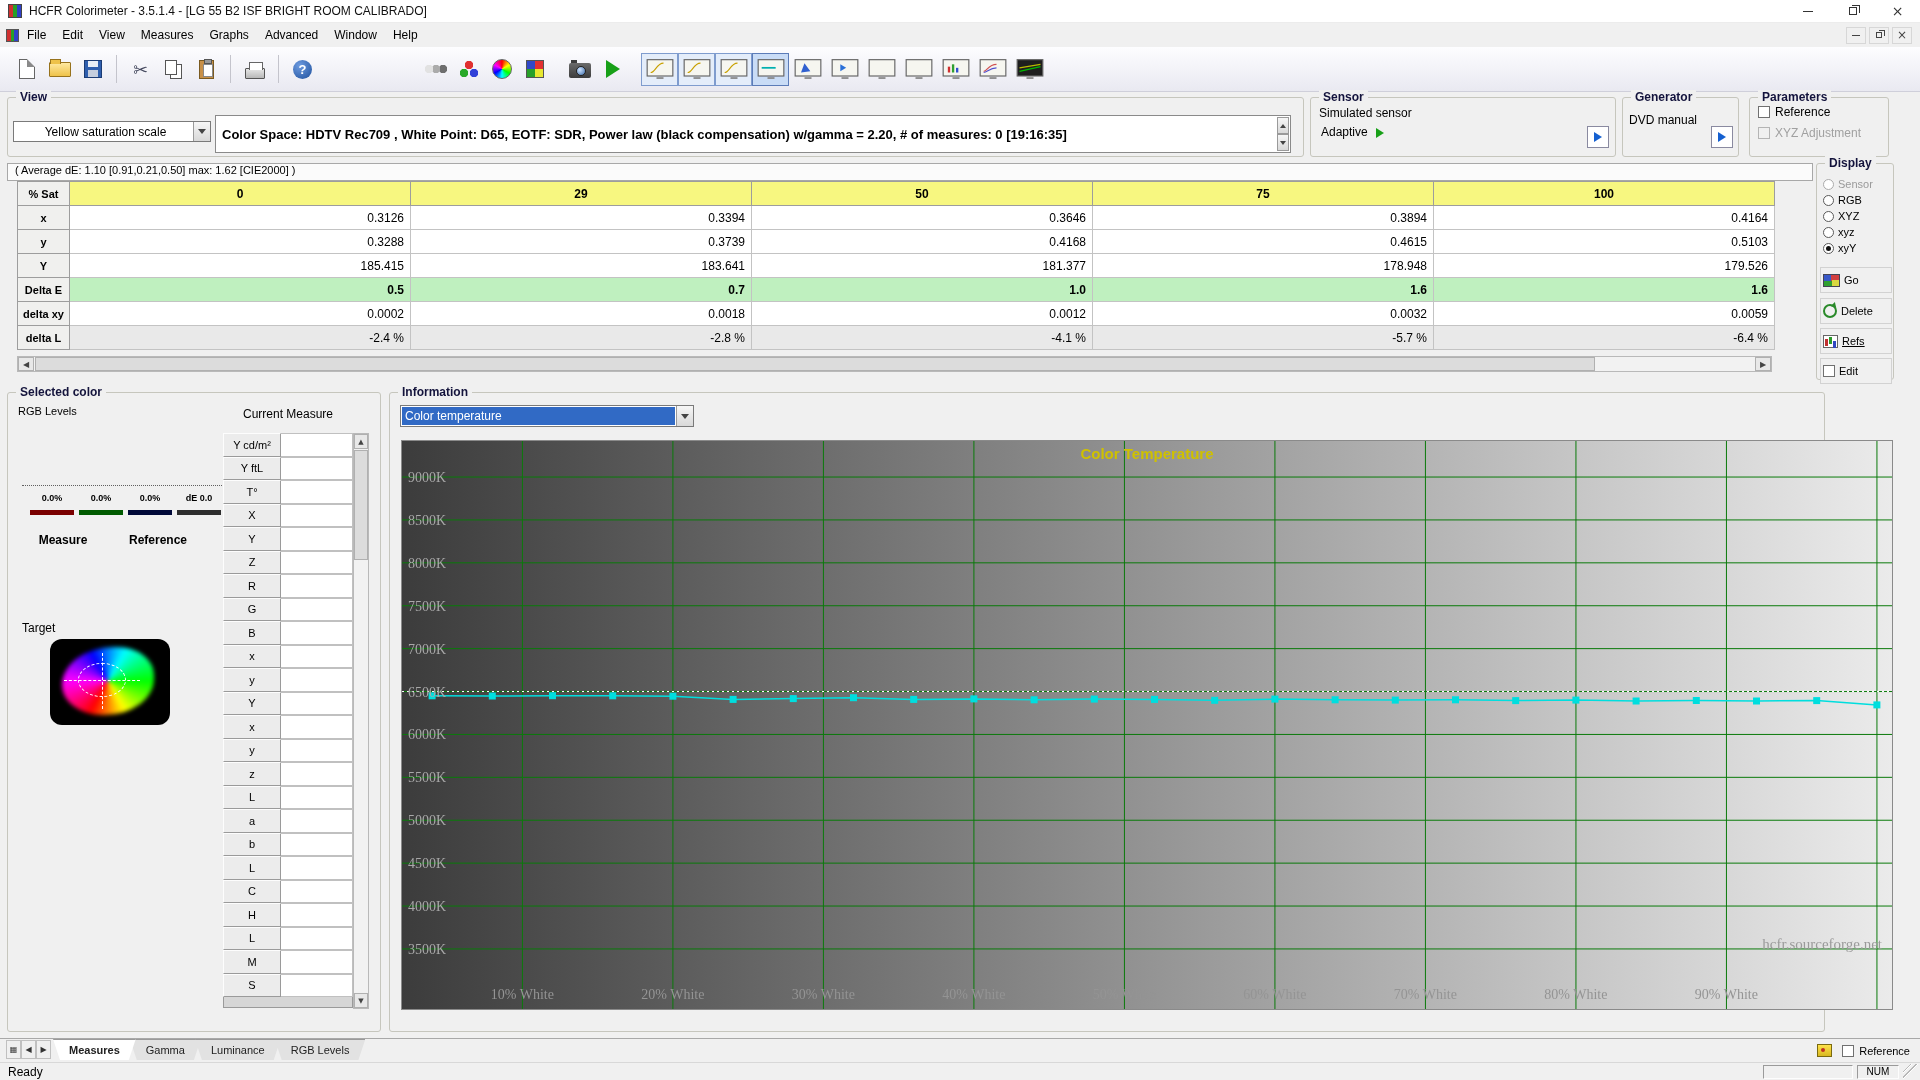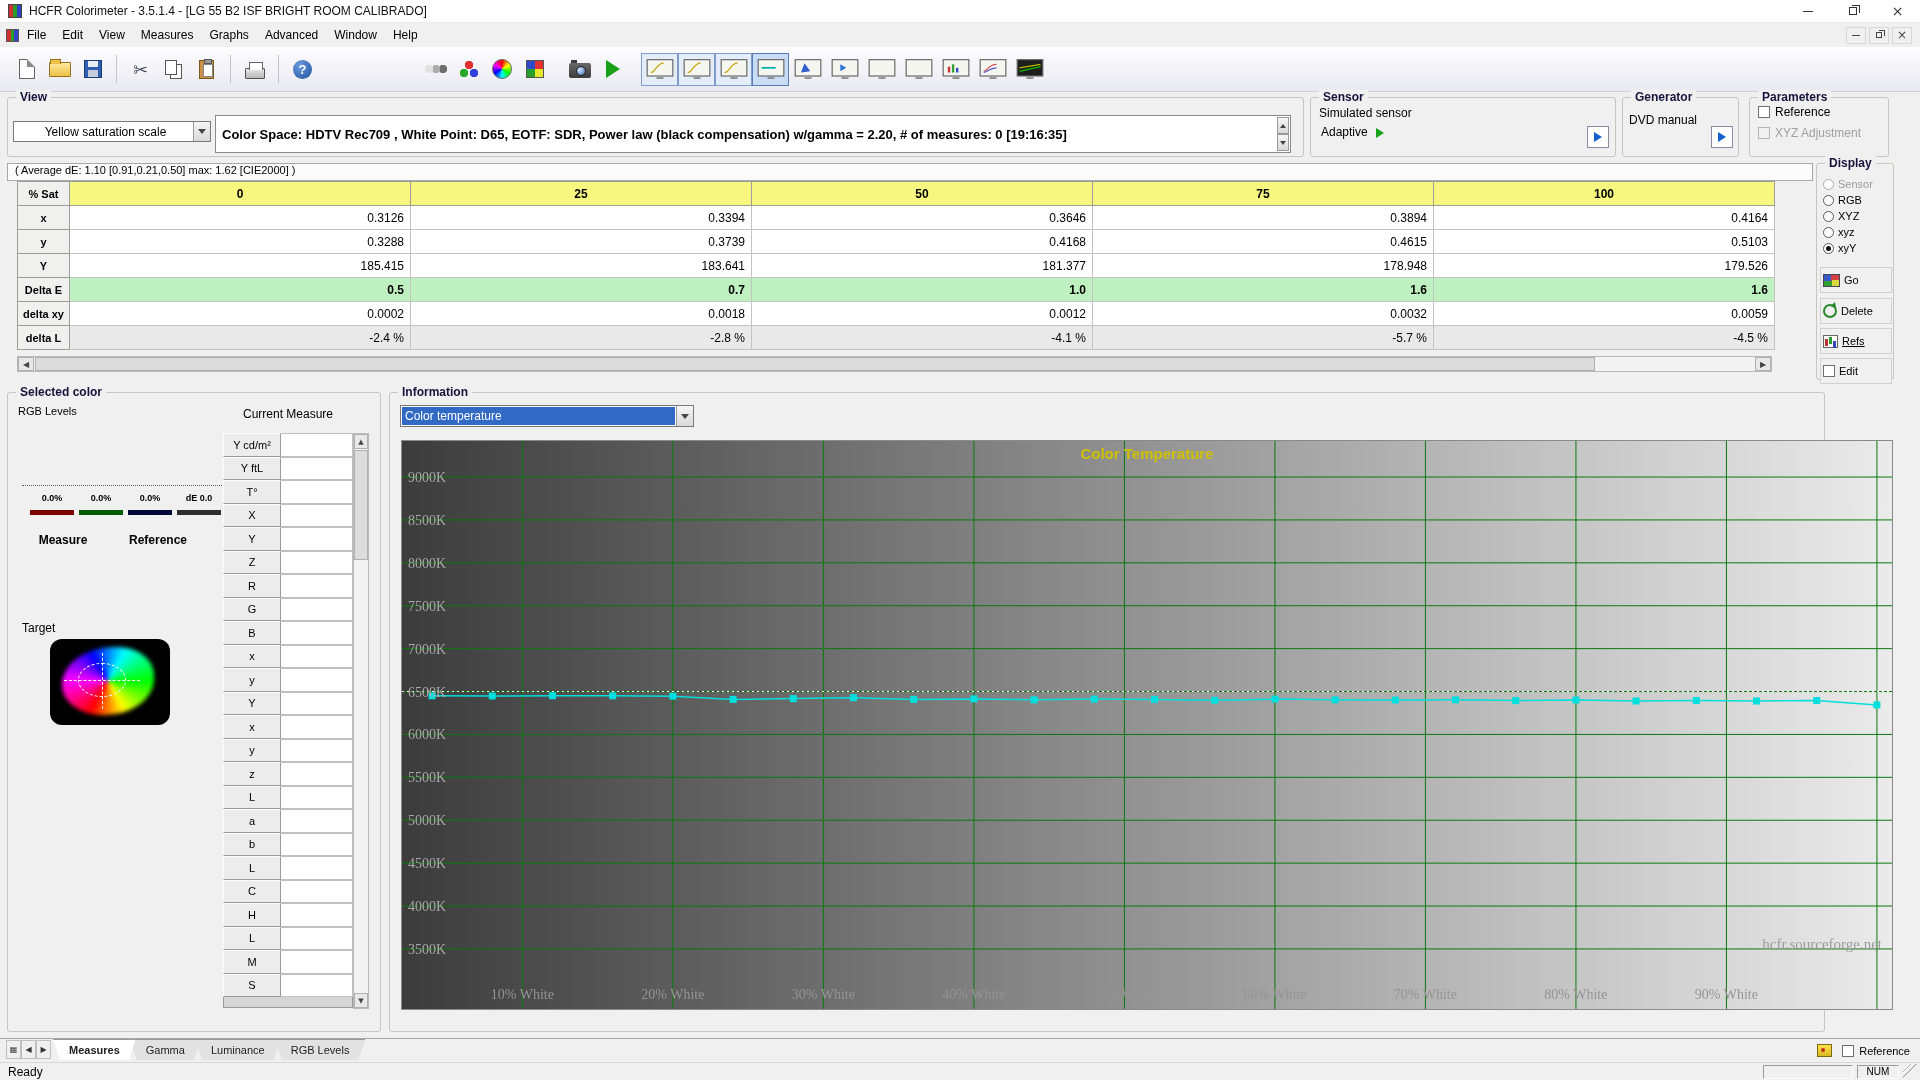--- a/index.html
+++ b/index.html
@@ -403,21 +403,21 @@
       <col style="width:341px">
       <col style="width:341px">
       <col style="width:341px">
       <col style="width:341px">
       <col style="width:341px">
     </colgroup>
     <tbody>
       <tr>
         <th>% Sat</th>
         <th class="ycell">0</th>
-        <th class="ycell">25</th>
+        <th class="ycell">29</th>
         <th class="ycell">50</th>
         <th class="ycell">75</th>
         <th class="ycell">100</th>
       </tr>
       <tr class="row-white">
         <th>x</th>
         <td class="val">0.3126</td>
         <td class="val">0.3394</td>
         <td class="val">0.3646</td>
         <td class="val">0.3894</td>
@@ -454,21 +454,21 @@
         <td class="val">0.0012</td>
         <td class="val">0.0032</td>
         <td class="val">0.0059</td>
       </tr>
       <tr class="row-gray">
         <th>delta L</th>
         <td class="val">-2.4 %</td>
         <td class="val">-2.8 %</td>
         <td class="val">-4.1 %</td>
         <td class="val">-5.7 %</td>
-        <td class="val">-4.5 %</td>
+        <td class="val">-6.4 %</td>
       </tr>
     </tbody>
   </table>
 <div id="hscroll">
   <span class="sbtn">◀</span>
   <span class="sthumb-h"></span>
   <span class="sbtn" style="margin-left:auto;">▶</span>
 </div>
 
 <div class="gb" id="gb-display">

